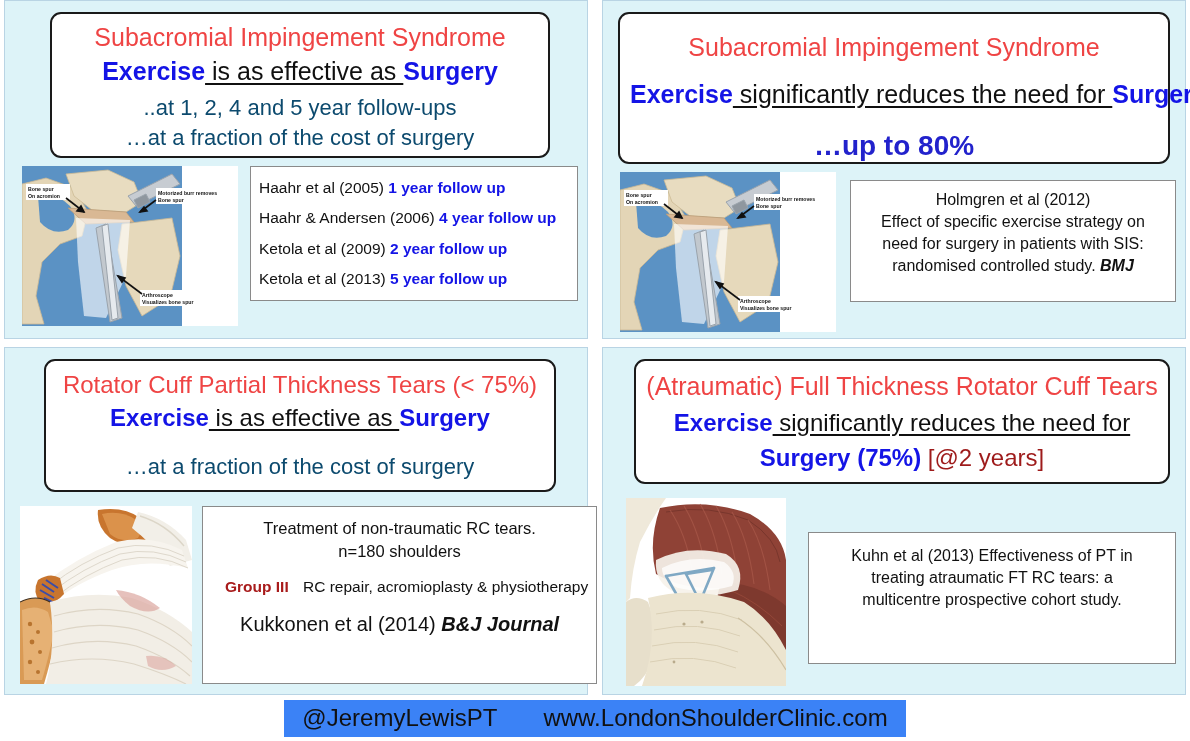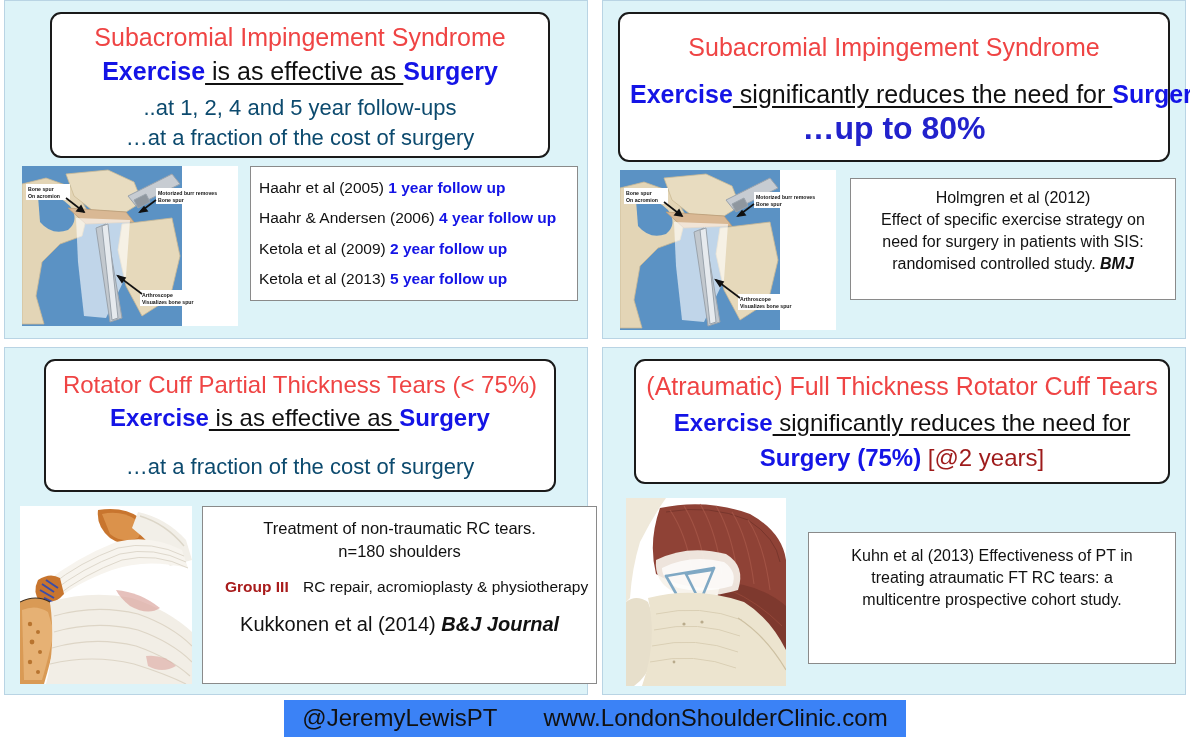--- a/index.html
+++ b/index.html
@@ -72,21 +72,21 @@
 
   
   .p1 .h-l1 { font-size: 25px; margin-top: 2px; }
   .p1 .h-l2 { font-size: 25px; margin-top: 3px; }
   .p1 .h-l3 { font-size: 22px; margin-top: 9px; }
   .p1 .h-l4 { font-size: 22px; margin-top: 3px; }
 
   
   .p2 .h-l1 { font-size: 25px; margin-top: 12px; }
   .p2 .h-l2 { font-size: 25px; margin-top: 16px; }
-  .p2 .h-l3 { font-size: 32px; font-weight: bold; color:#2222cc; }
+  .p2 .h-l3 { font-size: 28px; margin-top: 20px; font-weight: bold; color:#2222cc; }
 
   
   .p3 .h-l1 { font-size: 24px; margin-top: 3px; }
   .p3 .h-l2 { font-size: 24px; margin-top: 4px; }
   .p3 .h-l3 { font-size: 22px; margin-top: 21px; }
 
   
   .p4 .h-l1 { font-size: 25px; margin-top: 4px; }
   .p4 .h-l2 { font-size: 24px; margin-top: 6px; }
   .p4 .h-l3 { font-size: 24px; margin-top: 6px; }

